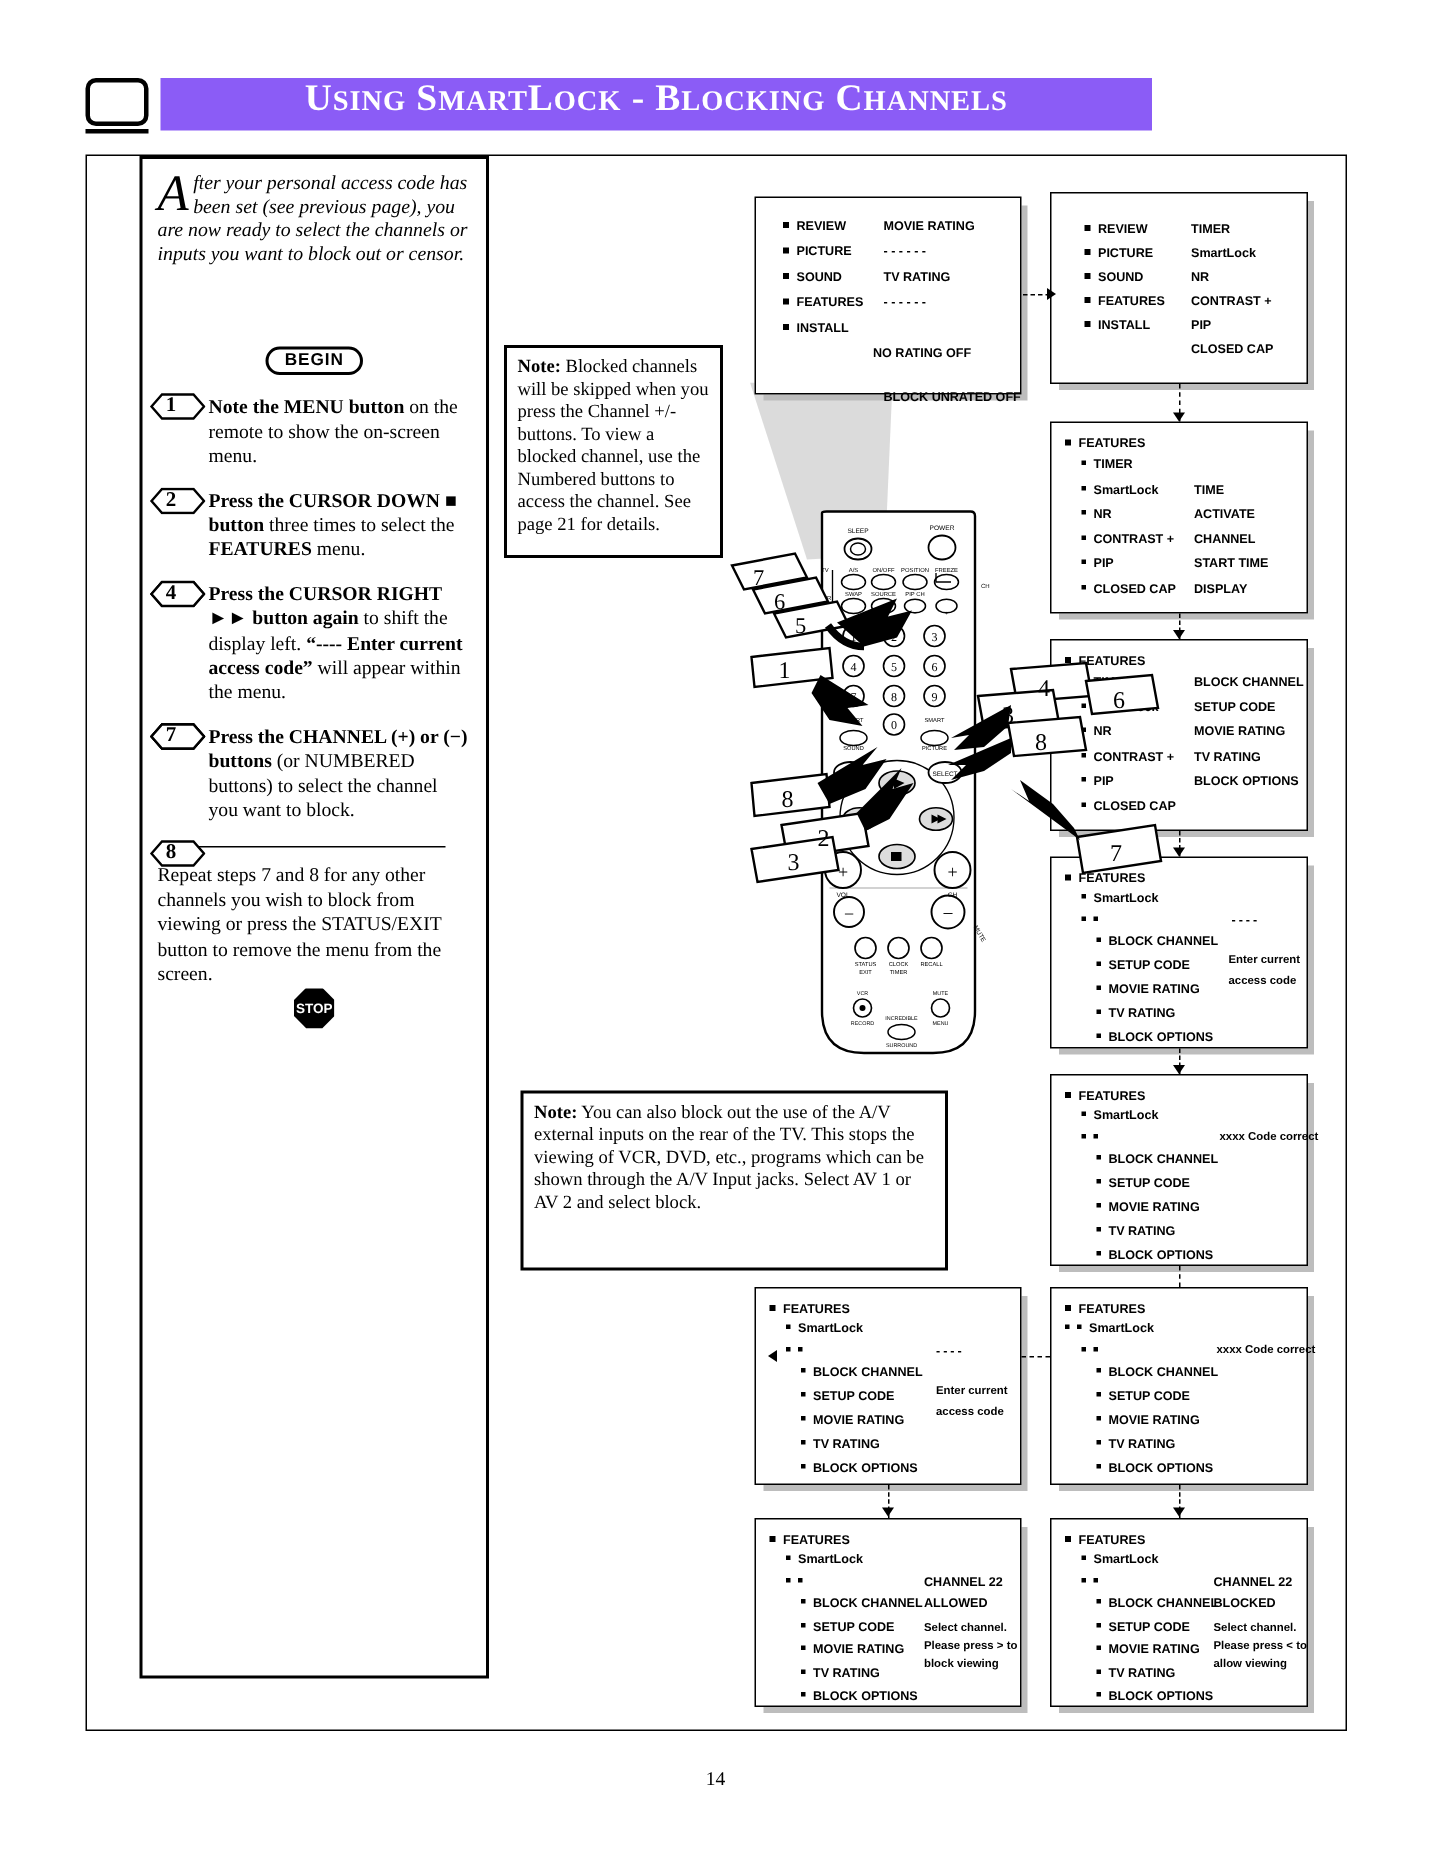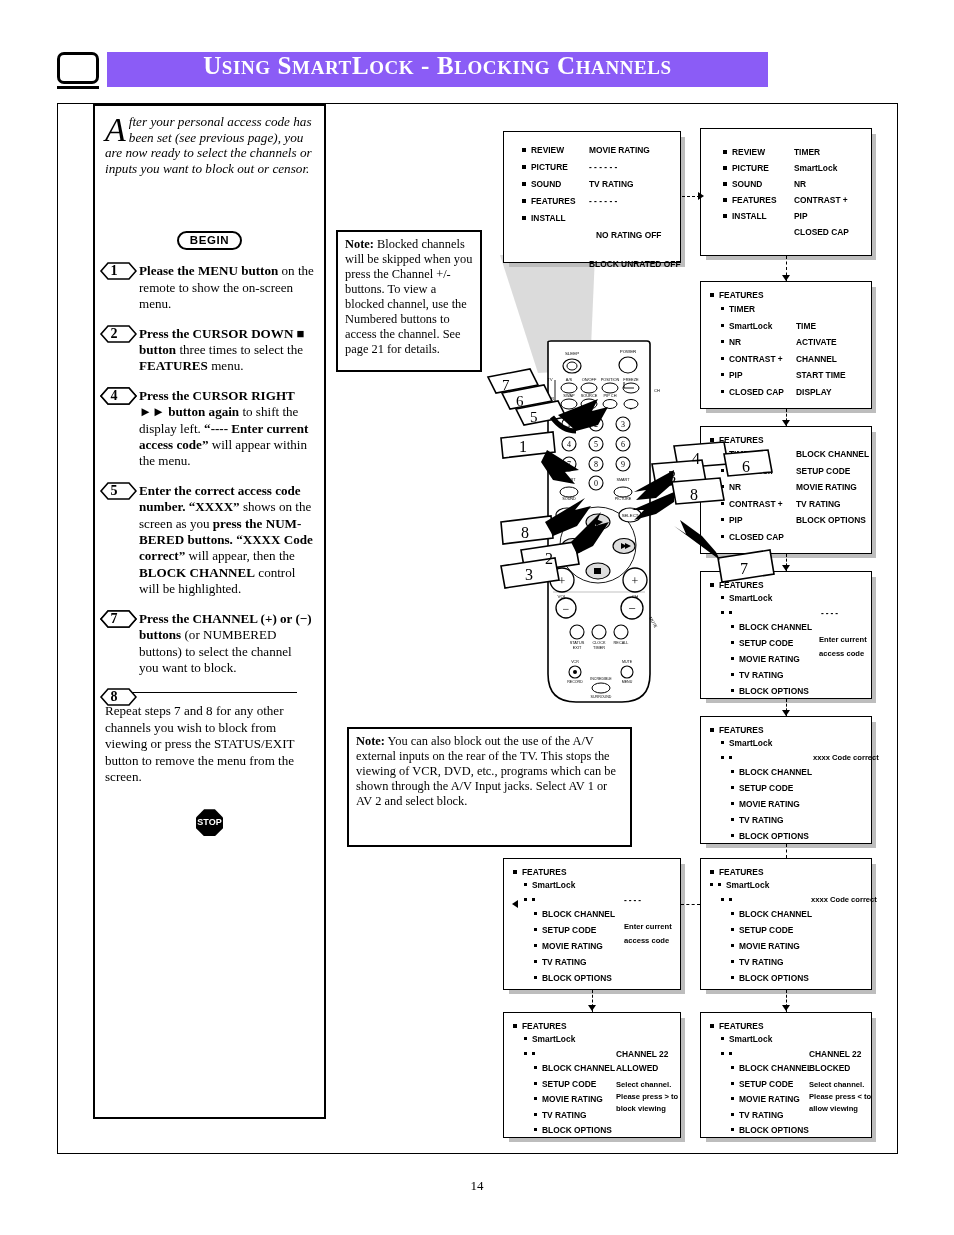--- a/index.html
+++ b/index.html
@@ -15,21 +15,21 @@
 
   
   .frame{position:absolute;left:57px;top:103px;width:841px;height:1051px;border:1.6px solid #000;box-sizing:border-box;}
 
   
   .leftcol{position:absolute;left:93px;top:104px;width:233px;height:1015px;border:2.5px solid #000;background:#fff;box-sizing:border-box;padding:8px 10px 6px 10px;}
   .intro{font-style:italic;font-size:13.2px;line-height:15.6px;margin:0 0 2px 0;}
   .intro .dropcap{float:left;font-size:34px;line-height:29px;font-style:italic;padding:1px 3px 0 0;}
   .begin-wrap{text-align:center;margin:7px 0 9px 0;}
   .begin{display:inline-block;border:2.2px solid #000;border-radius:11px;padding:1px 11px 2px 11px;font-family:"Liberation Sans",sans-serif;font-weight:bold;font-size:11.5px;letter-spacing:.6px;margin-top:48px;}
-  .stop-wrap{text-align:center;margin-top:24px;}
+  .stop-wrap{text-align:center;margin-top:1px;}
   .stop{display:inline-block;width:27px;height:27px;background:#000;color:#fff;font-family:"Liberation Sans",sans-serif;font-weight:bold;font-size:9px;line-height:27px;text-align:center;
         clip-path:polygon(30% 0,70% 0,100% 30%,100% 70%,70% 100%,30% 100%,0 70%,0 30%);}
 
   .step{position:relative;padding-left:34px;margin:13px 0 0 0;font-size:13.1px;line-height:16.4px;}
   .step .num{position:absolute;left:-6px;top:-1px;width:38px;height:18px;}
   .step .num svg{display:block;}
   .step .num span{position:absolute;left:0;top:0;width:30px;height:18px;line-height:18px;text-align:center;font-weight:bold;font-size:14px;font-family:"Liberation Serif",serif;}
   .step b{font-weight:bold;}
   .rule{border-top:1.6px solid #000;width:175px;margin:16px auto 10px auto;}
   .closing{font-size:13.1px;line-height:16.4px;}
@@ -85,21 +85,21 @@
       <span class="begin">BEGIN</span>
     </div>
     <div id="steps-host">
         <div class="step">
           <div class="num">
             <svg width="38" height="18" viewBox="0 0 38 18">
               <polygon points="2,9 9,1 30,1 37,9 30,17 9,17" fill="#fff" stroke="#000" stroke-width="1.6"></polygon>
             </svg>
             <span>1</span>
           </div>
-          <div><b>Please the MENU button</b> on the remote to show the on-screen menu.</div>
+          <div><b>Note the MENU button</b> on the remote to show the on-screen menu.</div>
         </div>
         <div class="step">
           <div class="num">
             <svg width="38" height="18" viewBox="0 0 38 18">
               <polygon points="2,9 9,1 30,1 37,9 30,17 9,17" fill="#fff" stroke="#000" stroke-width="1.6"></polygon>
             </svg>
             <span>2</span>
           </div>
           <div><b>Press the CURSOR DOWN ■ button</b> three times to select the <b>FEATURES</b> menu.</div>
         </div>
@@ -120,21 +120,20 @@
           </div>
           <div><b>Press the CURSOR RIGHT ►► button again</b> to shift the display left.  <b>“---- Enter current access code”</b> will appear within the menu.</div>
         </div>
         <div class="step">
           <div class="num">
             <svg width="38" height="18" viewBox="0 0 38 18">
               <polygon points="2,9 9,1 30,1 37,9 30,17 9,17" fill="#fff" stroke="#000" stroke-width="1.6"></polygon>
             </svg>
             <span>5</span>
           </div>
-          <div><b>Enter the correct access code number. “XXXX”</b> shows on the screen as you <b>press the NUM-BERED buttons. “XXXX Code correct”</b> will appear, then the <b>BLOCK CHANNEL</b> control will be highlighted.</div>
         </div>
         <div class="step">
           <div class="num">
             <svg width="38" height="18" viewBox="0 0 38 18">
               <polygon points="2,9 9,1 30,1 37,9 30,17 9,17" fill="#fff" stroke="#000" stroke-width="1.6"></polygon>
             </svg>
             <span>6</span>
           </div>
         </div>
         <div class="step">
@@ -184,21 +183,21 @@
         <div class="row" style="left: 18px; top: 47px;"><span class="bul"></span><span>SOUND</span></div>
         <div class="row" style="left: 18px; top: 64px;"><span class="bul"></span><span>FEATURES</span></div>
         <div class="row" style="left: 18px; top: 81px;"><span class="bul"></span><span>INSTALL</span></div>
       </div>
     <div id="m1-right">
         <div class="row" style="left: 85px; top: 13px;"><span>MOVIE RATING</span></div>
         <div class="row" style="left: 85px; top: 30px;"><span>- - - - - -</span></div>
         <div class="row" style="left: 85px; top: 47px;"><span>TV RATING</span></div>
         <div class="row" style="left: 85px; top: 64px;"><span>- - - - - -</span></div>
         <div class="row" style="left: 85px; top: 81px; margin-top: 46px;"><span>BLOCK UNRATED  OFF</span></div>
-        <div class="row" style="left: 92px; top: 98px; text-align: right;"><span>NO RATING          OFF</span></div>
+        <div class="row" style="left: 78px; top: 98px; text-align: right;"><span>NO RATING          OFF</span></div>
       </div>
   </div>
 
   <div class="tv" id="m2" style="left:700px;top:128px;width:172px;height:128px;">
     <div id="m2-left">
         <div class="row" style="left: 22px; top: 18px;"><span class="bul"></span><span>REVIEW</span></div>
         <div class="row" style="left: 22px; top: 34px;"><span class="bul"></span><span>PICTURE</span></div>
         <div class="row" style="left: 22px; top: 50px;"><span class="bul"></span><span>SOUND</span></div>
         <div class="row" style="left: 22px; top: 66px;"><span class="bul"></span><span>FEATURES</span></div>
         <div class="row" style="left: 22px; top: 82px;"><span class="bul"></span><span>INSTALL</span></div>

